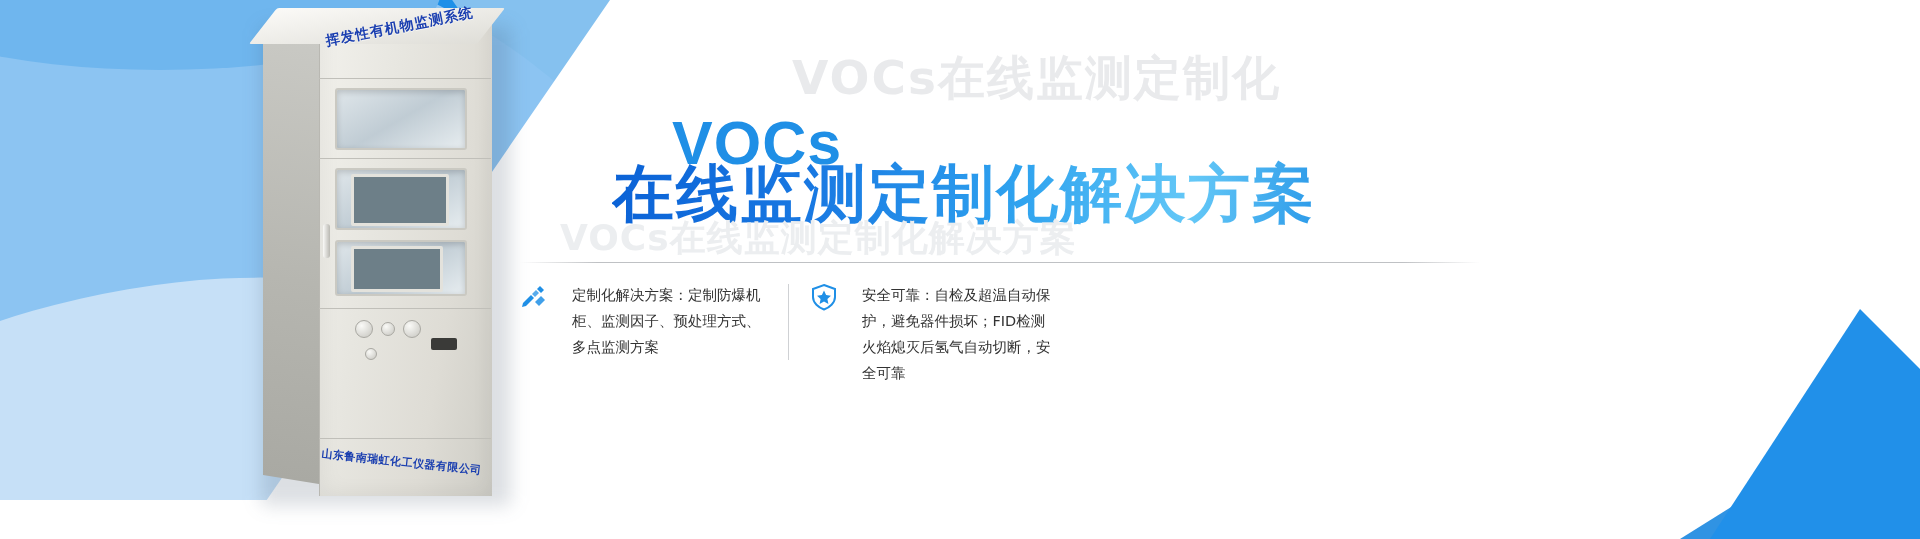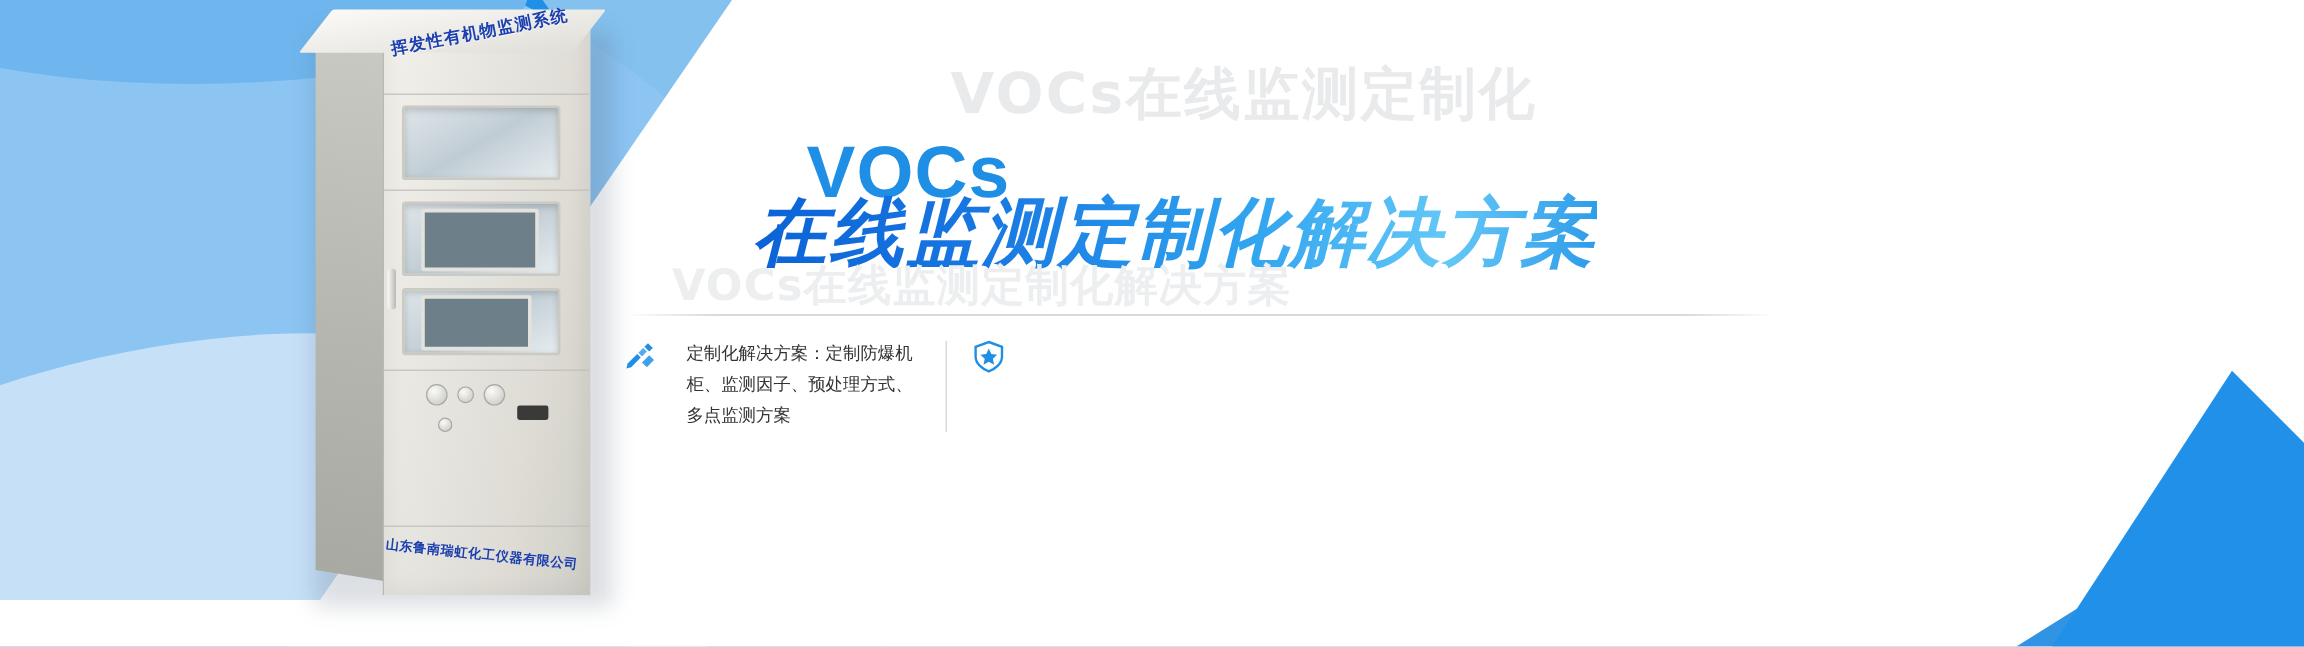--- a/index.html
+++ b/index.html
@@ -141,27 +141,26 @@
     left:560px;top:214px;font-size:36px;letter-spacing:1px;color:#eceef0;
   }
 
   
   .headline-vocs{
     position:absolute;left:672px;top:108px;
     font-size:61px;font-weight:bold;color:#1f8fe6;letter-spacing:1px;
     font-family:"Liberation Sans","DejaVu Sans",sans-serif;
   }
   .headline-main{
-    position:absolute;left:627px;top:152px;
+    position:absolute;left:612px;top:152px;
     font-size:62px;font-weight:bold;letter-spacing:2px;white-space:nowrap;
     background:linear-gradient(95deg,#0b62d6 0%,#1878e2 28%,#2fa3ef 58%,#64c8f7 82%,#2c9ae9 100%);
     -webkit-background-clip:text;background-clip:text;color:transparent;
     -webkit-text-fill-color:transparent;
     filter:drop-shadow(0 2px 1px rgba(255,255,255,.9));
-    font-style:italic;
   }
 
   
   .divider{
     position:absolute;left:520px;top:262px;width:960px;height:1px;
     background:linear-gradient(90deg,rgba(190,192,195,0) 0%,#bfc1c4 8%,#bfc1c4 92%,rgba(190,192,195,0) 100%);
   }
 
   
   .features{
@@ -255,16 +254,17 @@
     </div>
 
 
     <div class="feature">
       <span class="f-icon">
         <svg viewBox="0 0 28 28" width="28" height="28">
           <path d="M14 2 L25 6 V14 C25 20 19.5 24.5 14 26.5 C8.5 24.5 3 20 3 14 V6 Z" fill="none" stroke="#1f8fe6" stroke-width="2"></path>
           <path d="M14 7.5 L16.1 12.1 L21 12.7 L17.4 16 L18.4 21 L14 18.5 L9.6 21 L10.6 16 L7 12.7 L11.9 12.1 Z" fill="#1f8fe6"></path>
         </svg>
       </span>
+      <span class="f-text">安全可靠：自检及超温自动保护，避免器件损坏；FID检测火焰熄灭后氢气自动切断，安全可靠</span>
     </div>
 
   </div>
 </div>
 
 </body></html>

